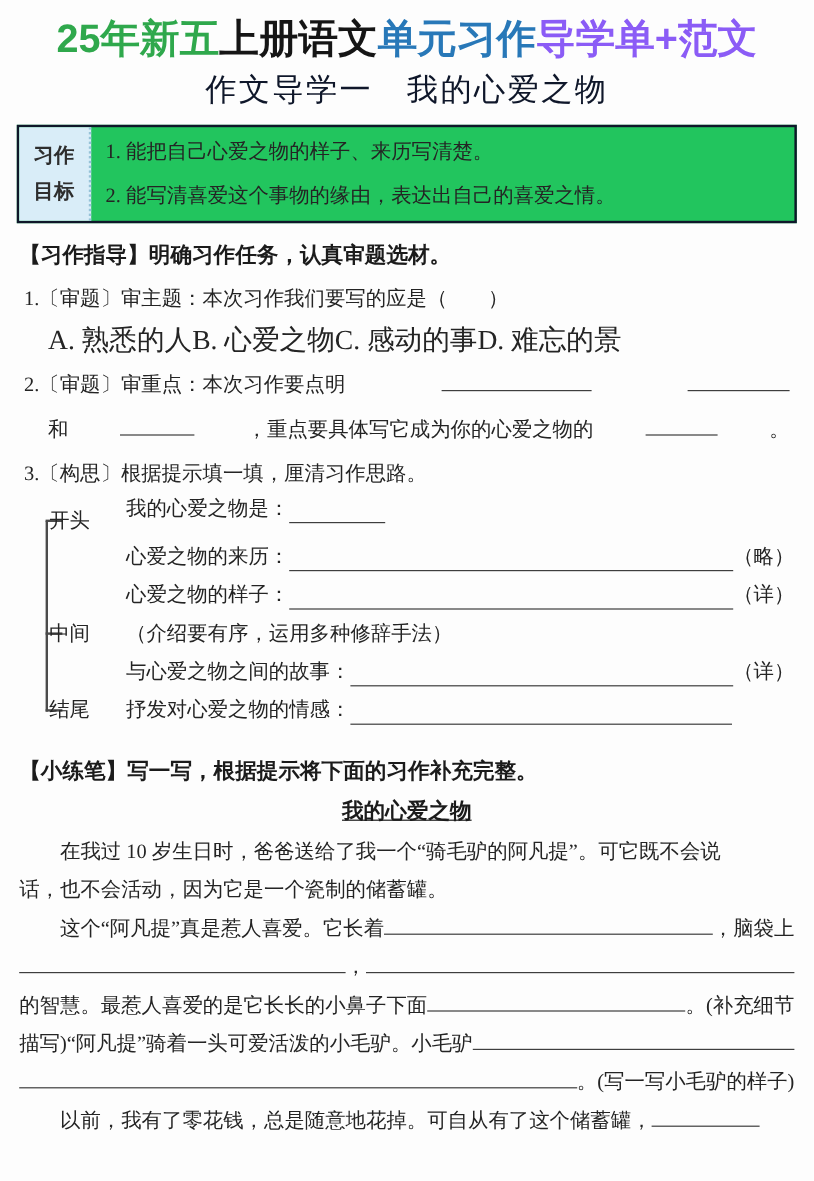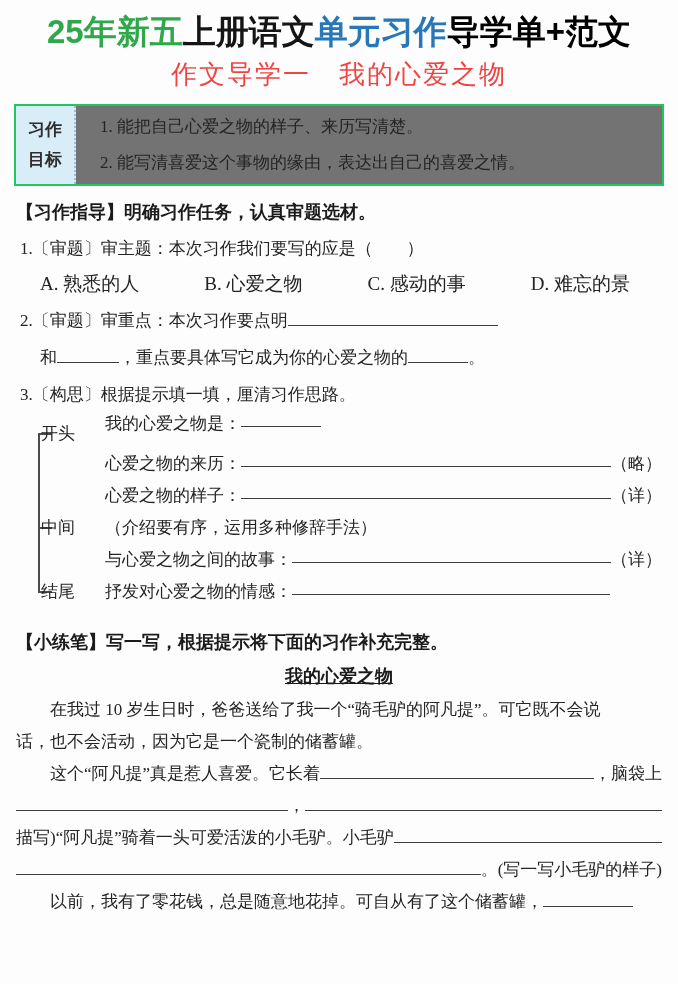--- a/index.html
+++ b/index.html
@@ -9,64 +9,64 @@
     font-family:"Liberation Serif","DejaVu Serif",serif;color:#242424;
   }
   .page-title{
     margin:2px 0 0;text-align:center;
     font-family:"Liberation Sans","DejaVu Sans",sans-serif;
     font-size:33px;font-weight:bold;line-height:40px;letter-spacing:0;
   }
   .lesson-title{
     margin:5px 0 13px;text-align:center;
     font-family:"Liberation Sans","DejaVu Sans",sans-serif;
-    font-size:26px;font-weight:500;color:#ef4444;letter-spacing:2px;line-height:34px;
+    font-size:26px;font-weight:500;color:#0f172a;letter-spacing:2px;line-height:34px;
   }
-  .goal-box{display:flex;margin:0 14px;border:2px solid #22c55e;background:#737373;}
+  .goal-box{display:flex;margin:0 14px;border:2px solid #0f172a;background:#22c55e;}
   .goal-label{
     flex:0 0 58px;background:#d9edf8;border-right:2px dotted #96c2d8;
     display:flex;flex-direction:column;justify-content:center;align-items:center;
     font-family:"Liberation Sans","DejaVu Sans",sans-serif;
     font-weight:bold;font-size:17px;line-height:30px;color:#2e2e2e;padding:6px 0;
   }
-  .goal-items{flex:1;padding:3px 24px;font-size:17px;line-height:36px;}
+  .goal-items{flex:1;padding:3px 12px;font-size:17px;line-height:36px;}
   .section-heading{
     margin:14px 16px 0;
     font-family:"Liberation Sans","DejaVu Sans",sans-serif;
     font-weight:bold;font-size:18px;line-height:25px;color:#1b1b1b;
   }
-  .q-line{margin:11px 20px 0;font-size:17px;line-height:26px;display:flex;align-items:baseline;}
+  .q-line{margin:11px 20px 0;font-size:17px;line-height:26px;display:flex;align-items:baseline;justify-content:space-between;}
   .q-line.indent2{margin-left:40px;}
   .q-static{margin:11px 20px 0;font-size:17px;line-height:26px;}
   .options{
-    display:flex;justify-content:space-between;
-    margin:9px 48px 0 40px;font-size:19px;line-height:26px;
+    display:flex;
+    margin:9px 48px 0 40px;font-size:23px;line-height:26px;
   }
   .seg{white-space:pre;}
   .blank{display:inline-block;height:14px;border-bottom:1.5px solid #3e3e3e;}
   .blank.fill{flex:1 1 auto;min-width:24px;}
   .outline{position:relative;height:204px;margin-top:4px;font-size:17px;}
-  .outline .o-row{position:absolute;left:105px;right:16px;display:flex;align-items:flex-start;line-height:24px;}
+  .outline .o-row{position:absolute;left:105px;right:16px;display:flex;align-items:flex-end;line-height:24px;}
   .o-label{position:absolute;left:41px;width:44px;line-height:24px;}
   .bracket-v{position:absolute;left:38px;top:22px;width:2px;height:159px;background:#4b4b4b;}
   .bracket-t{position:absolute;left:38px;width:14px;height:2px;background:#4b4b4b;}
   .essay-title{
     text-align:center;margin:8px 0 0;
     font-family:"Liberation Sans","DejaVu Sans",sans-serif;
     font-weight:bold;font-size:18px;line-height:26px;color:#1b1b1b;text-decoration:underline;
   }
   .essay-body{margin:5px 16px 0;}
   .essay-line{display:flex;align-items:baseline;line-height:32px;font-size:17px;}
 </style>
 </head>
 <body>
 
 <div class="page">
 
-  <h1 class="page-title"><span style="color: rgb(47, 168, 76);">25年新五</span><span style="color: rgb(21, 21, 21);">上册语文</span><span style="color: rgb(40, 120, 184);">单元习作</span><span style="color: #000000;">导学单+范文</span></h1>
+  <h1 class="page-title"><span style="color: rgb(47, 168, 76);">25年新五</span><span style="color: rgb(21, 21, 21);">上册语文</span><span style="color: rgb(40, 120, 184);">单元习作</span><span style="color: #8b5cf6;">导学单+范文</span></h1>
   <h2 class="lesson-title">作文导学一　我的心爱之物</h2>
 
   <div class="goal-box">
     <div class="goal-label">
       <span>习作</span>
       <span>目标</span>
     </div>
     <div class="goal-items">
       <div>1. 能把自己心爱之物的样子、来历写清楚。</div>
       <div>2. 能写清喜爱这个事物的缘由，表达出自己的喜爱之情。</div>
@@ -150,20 +150,25 @@
         <span class="seg">　　这个“阿凡提”真是惹人喜爱。它长着</span>
         <span class="blank fill"></span>
         <span class="seg">，脑袋上</span>
       </div>
       <div class="essay-line">
         <span class="blank" style="width: 272px;"></span>
         <span class="seg">，</span>
         <span class="blank fill"></span>
       </div>
       <div class="essay-line">
+        <span class="seg">的智慧。最惹人喜爱的是它长长的小鼻子下面</span>
+        <span class="blank fill"></span>
+        <span class="seg">。(补充细节</span>
+      </div>
+      <div class="essay-line">
         <span class="seg">描写)“阿凡提”骑着一头可爱活泼的小毛驴。小毛驴</span>
         <span class="blank fill"></span>
       </div>
       <div class="essay-line">
         <span class="blank fill"></span>
         <span class="seg">。(写一写小毛驴的样子)</span>
       </div>
       <div class="essay-line">
         <span class="seg">　　以前，我有了零花钱，总是随意地花掉。可自从有了这个储蓄罐，</span>
         <span class="blank" style="width: 90px;"></span>

